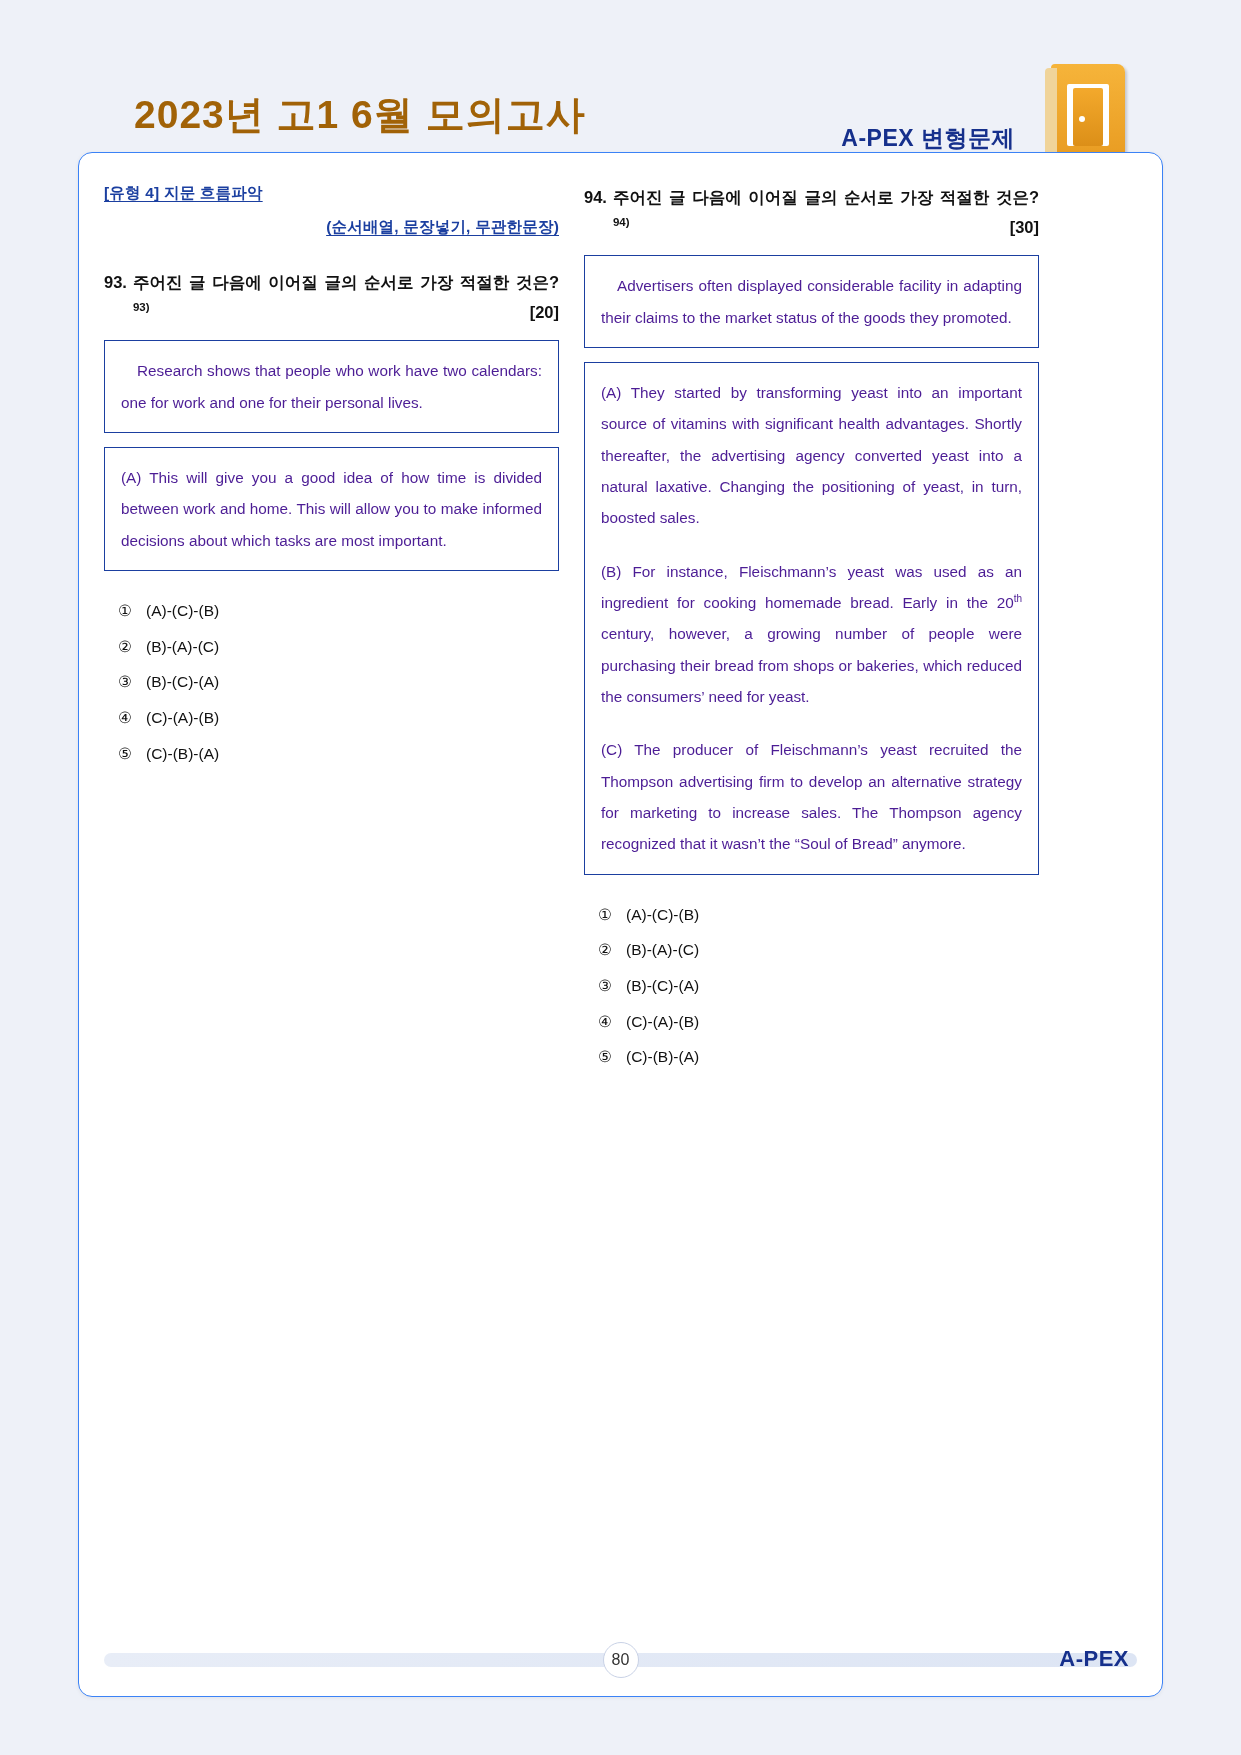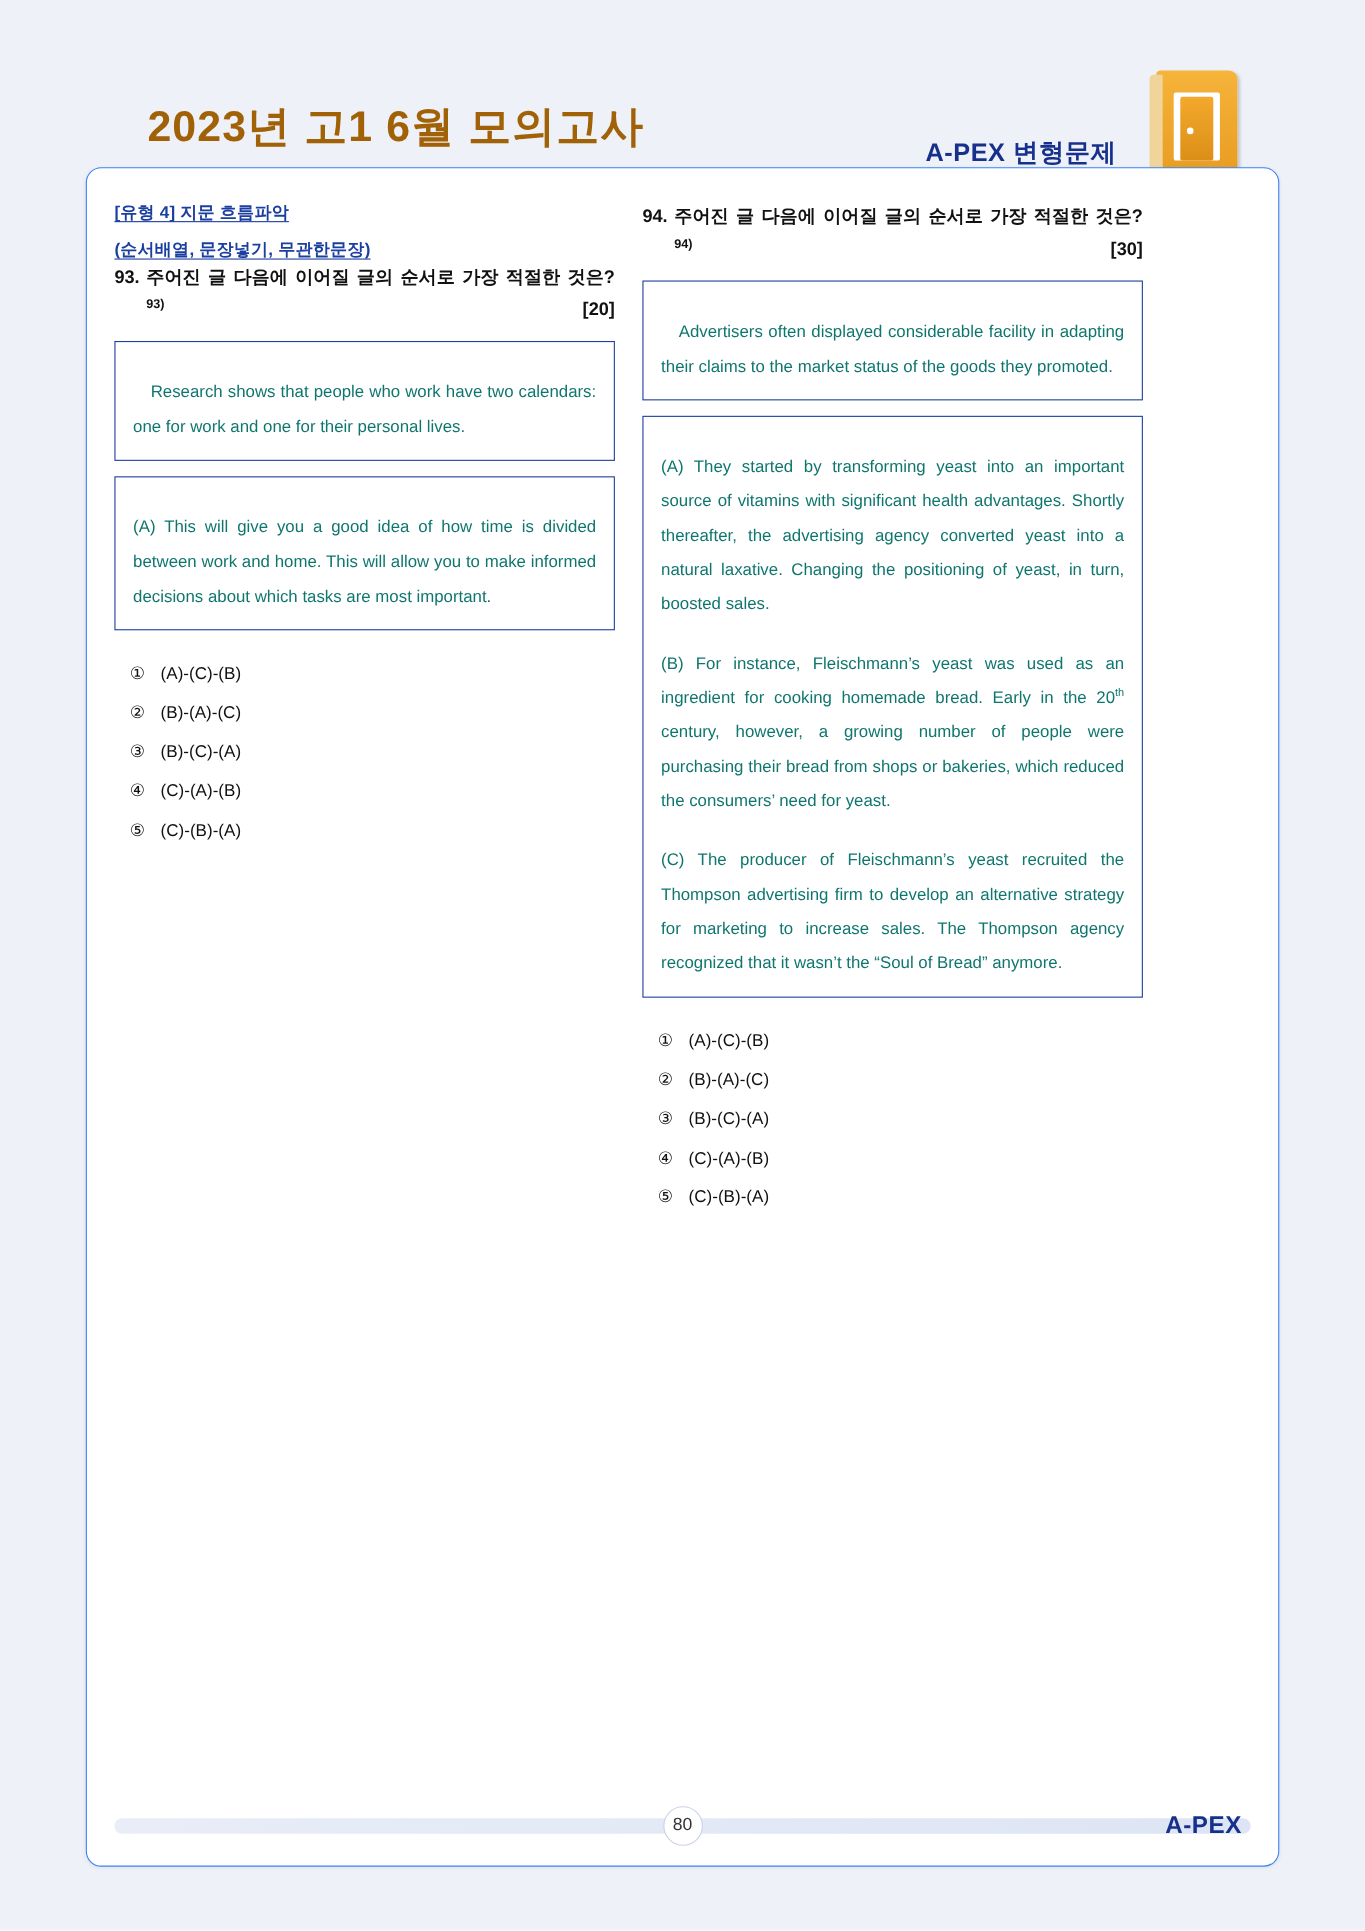--- a/index.html
+++ b/index.html
@@ -71,42 +71,42 @@
   .col-right { left: 505px; }
 
   .type-label {
     color:#1b3fa0; font-weight:bold; font-size:15.5px;
     text-decoration: underline; text-underline-offset: 3px;
     margin-bottom: 13px; letter-spacing: 0.2px;
   }
   .type-label2 {
     color:#1b3fa0; font-weight:bold; font-size:15.5px;
     text-decoration: underline; text-underline-offset: 3px;
-    letter-spacing: 0.2px;
+    margin-bottom: 30px; letter-spacing: 0.2px; text-align: right;
   }
 
   .q-head {
     font-size: 16.5px; font-weight: bold; color:#111;
     line-height: 1.75;
     display:flex; gap: 6px;
     text-align: justify;
     justify-content: flex-end;
   }
   .q-num { flex: 0 0 auto; }
   .q-title { flex: 1 1 auto; text-align: justify; text-align-last: justify; }
   .q-title .sup { font-size: 11.5px; vertical-align: super; font-weight: bold; }
   .q-title .pts { font-weight: bold; }
 
   .box {
     border: 1.6px solid #1b3fa0;
-    padding: 30px 16px 14px 16px;
+    padding: 14px 16px 14px 16px;
     margin-top: 14px;
     font-size: 15.3px;
     line-height: 2.05;
-    color: #0f766e;
+    color: #4c1d95;
     text-align: justify;
   }
   .box p { margin: 0; text-align: justify; }
   .box p.indent { text-indent: 16px; }
   .box p + p { margin-top: 22px; }
   .box sup { font-size: 10px; vertical-align: super; }
 
   .choices { margin-top: 22px; padding-left: 14px; }
   .choice {
     font-size: 15.5px; color:#111; line-height: 2.3;

